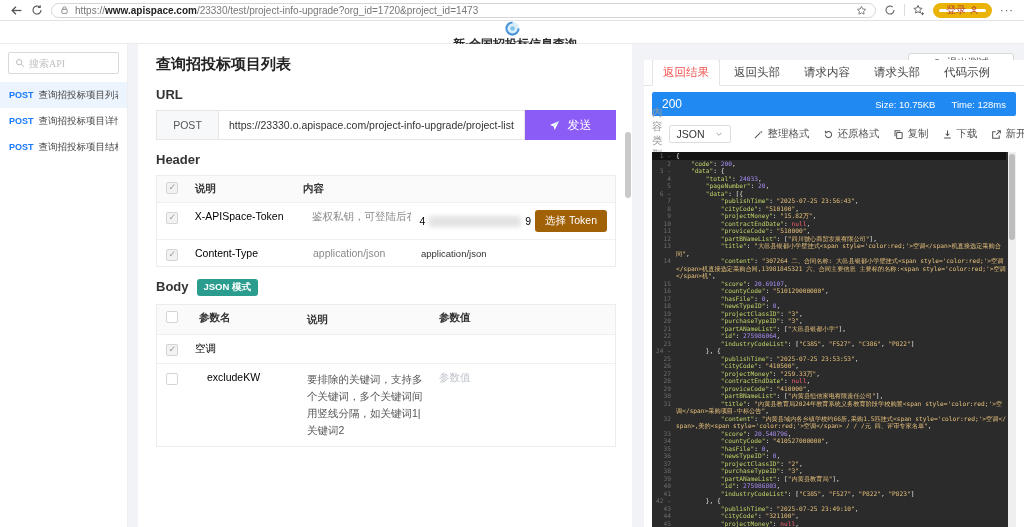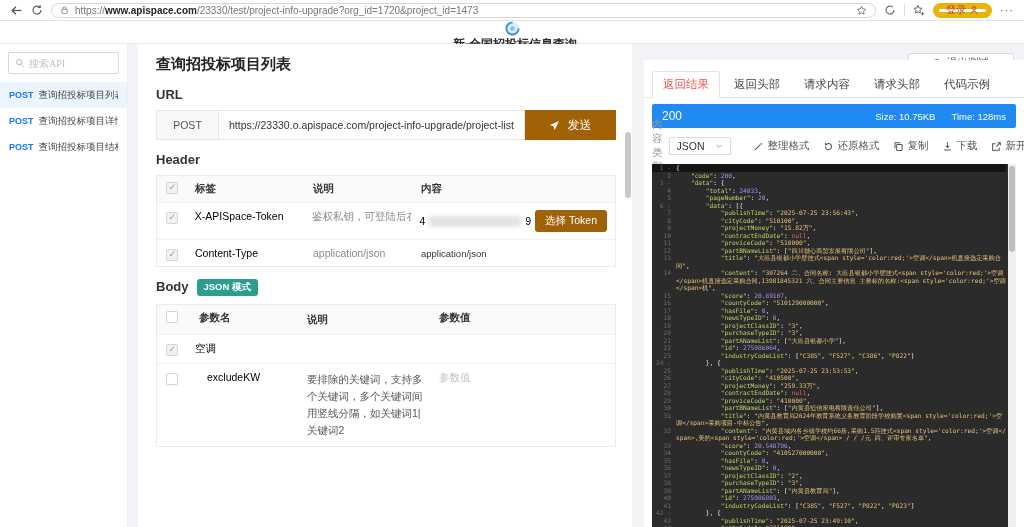--- a/index.html
+++ b/index.html
@@ -52,21 +52,21 @@
     border-radius:3px; font-size:10.5px; padding:1px 9px; cursor:pointer; }
   .mid-content { padding:11px 16px 0 18px; }
   .req-title { font-size:15px; font-weight:bold; color:#222; margin-bottom:13px; }
   .sec-heading { font-size:13px; font-weight:bold; color:#333; margin:12px 0 8px; }
   .url-row { display:flex; height:30px; }
   .url-wrap { flex:1; display:flex; border:1px solid #e6e6e6; }
   .url-method { width:62px; background:#f7f8fa; border-right:1px solid #e6e6e6;
     display:flex; align-items:center; justify-content:center; font-size:10.5px; color:#555; }
   .url-value { flex:1; display:flex; align-items:center; padding:0 10px; font-size:10.5px;
     color:#333; white-space:nowrap; overflow:hidden; }
-  .send-btn { width:128px; background:#a16207; border:none; color:#fff; font-size:12px;
+  .send-btn { width:128px; background:#8b5cf6; border:none; color:#fff; font-size:12px;
     display:flex; align-items:center; justify-content:center; gap:7px; cursor:pointer; }
 
   .tbl { border:1px solid #ececec; font-size:10.5px; }
   .t-row { display:flex; border-bottom:1px solid #f0f0f0; }
   .t-row:last-child { border-bottom:none; }
   .t-head { background:#fafafa; color:#333; font-weight:bold; }
   .t-cell { padding:7px 8px; }
   .c-cb { width:30px; display:flex; justify-content:center; padding-top:9px; }
   .cb { width:12px; height:12px; border:1px solid #d4d4d4; border-radius:2px; background:#fff;
     position:relative; cursor:pointer; flex:none; }
@@ -88,21 +88,21 @@
   .btbl .c-val  { flex:1; }
   .btbl .t-head .c-name { padding-left:12px; }
   .val-ph { color:#c0c4cc; }
 
   .mid-scrollbar { position:absolute; right:1px; top:88px; width:6px; height:66px;
     background:#c9c9c9; border-radius:3px; }
 
   
   .right { flex:1; margin-left:12px; margin-top:16px; background:#fff;
     display:flex; flex-direction:column; overflow:hidden; }
-  .tabs { display:flex; align-items:flex-end; gap:4px; padding:0 8px; height:38px;
+  .tabs { display:flex; align-items:flex-end; gap:4px; padding:0 8px; height:26px;
     border-bottom:1px solid #e4e4e4; font-size:11.5px; color:#444; }
   .tab { padding:5px 10px; cursor:pointer; white-space:nowrap; }
   .tab.active { color:#f0544f; border:1px solid #e4e4e4; border-bottom:1px solid #fff;
     border-radius:3px 3px 0 0; background:#fff; margin-bottom:-1px; }
   .status-bar { margin:6px 8px 0; height:24px; background:#2089f2; border-radius:2px;
     display:flex; align-items:center; padding:0 10px; color:#fff; }
   .status-code { font-size:12px; }
   .status-meta { margin-left:auto; font-size:9.5px; display:flex; gap:16px; }
   .toolbar { margin:6px 8px 0; height:24px; display:flex; align-items:center; font-size:10.5px;
     color:#555; }
@@ -253,21 +253,20 @@
           <span>发送</span>
         </button>
       </div>
 
       <div class="sec-heading">Header</div>
       <div class="tbl htbl">
           <div class="t-row t-head">
   <span class="c-cb">
               <span class="cb checked"></span>
             </span>
-  <span class="t-cell c-label">标签</span>
   <span class="t-cell c-desc" style="color:#333">说明</span>
   <span class="t-cell c-val">内容</span>
           </div>
           <div class="t-row">
     <span class="c-cb">
               <span class="cb checked"></span>
             </span>
     <span class="t-cell c-label">X-APISpace-Token</span>
     <span class="t-cell c-desc">鉴权私钥，可登陆后在管...</span>
     <span class="t-cell c-val">

